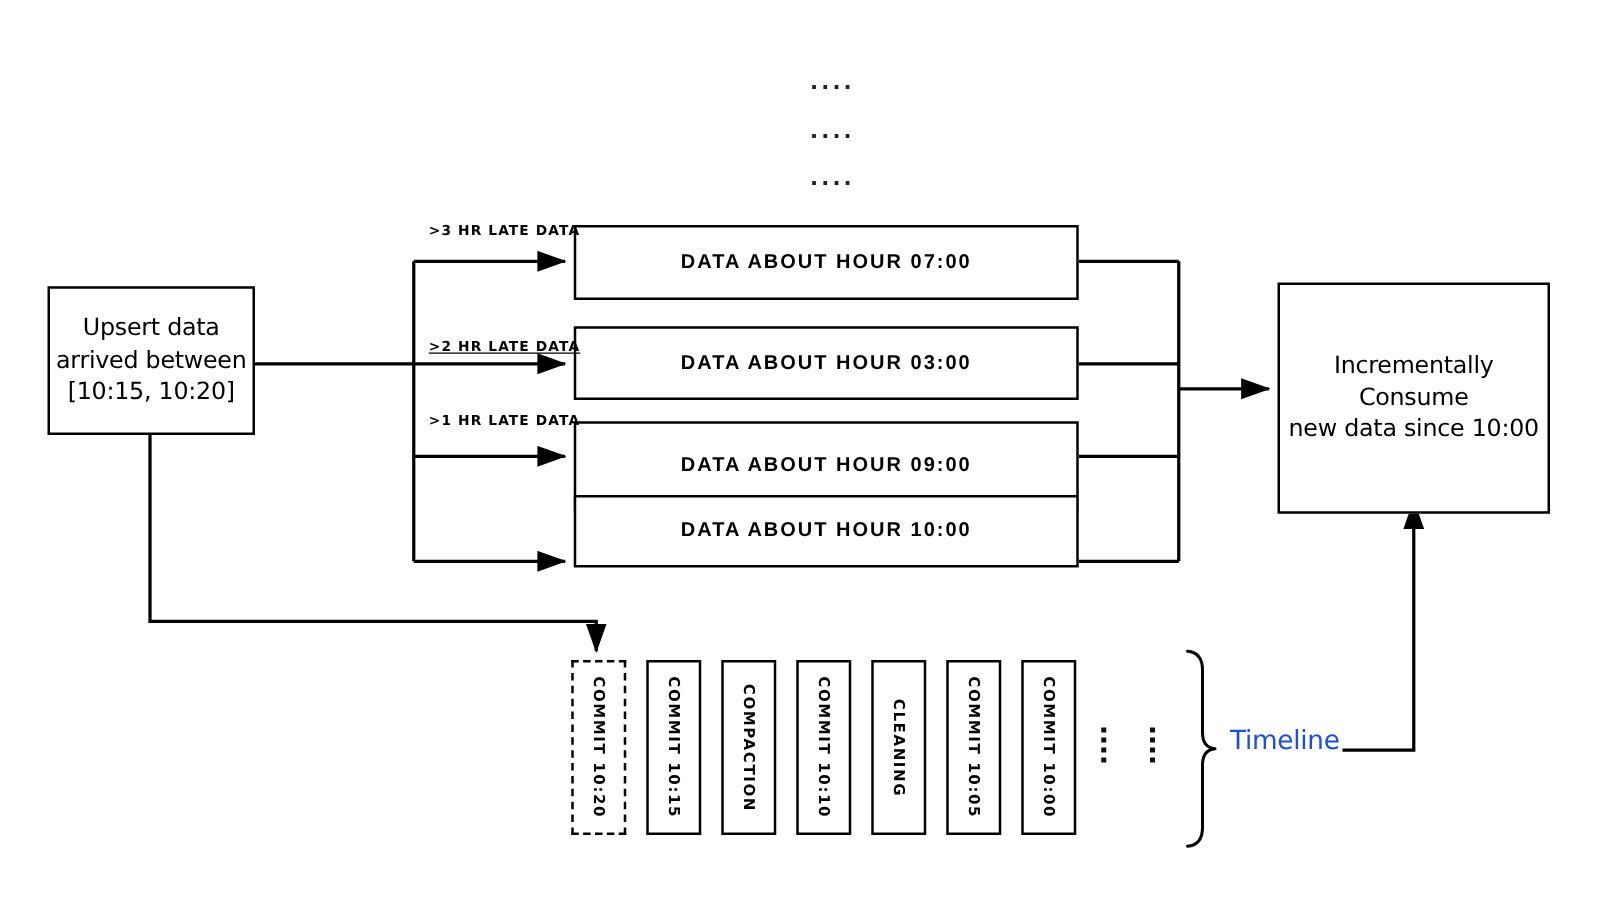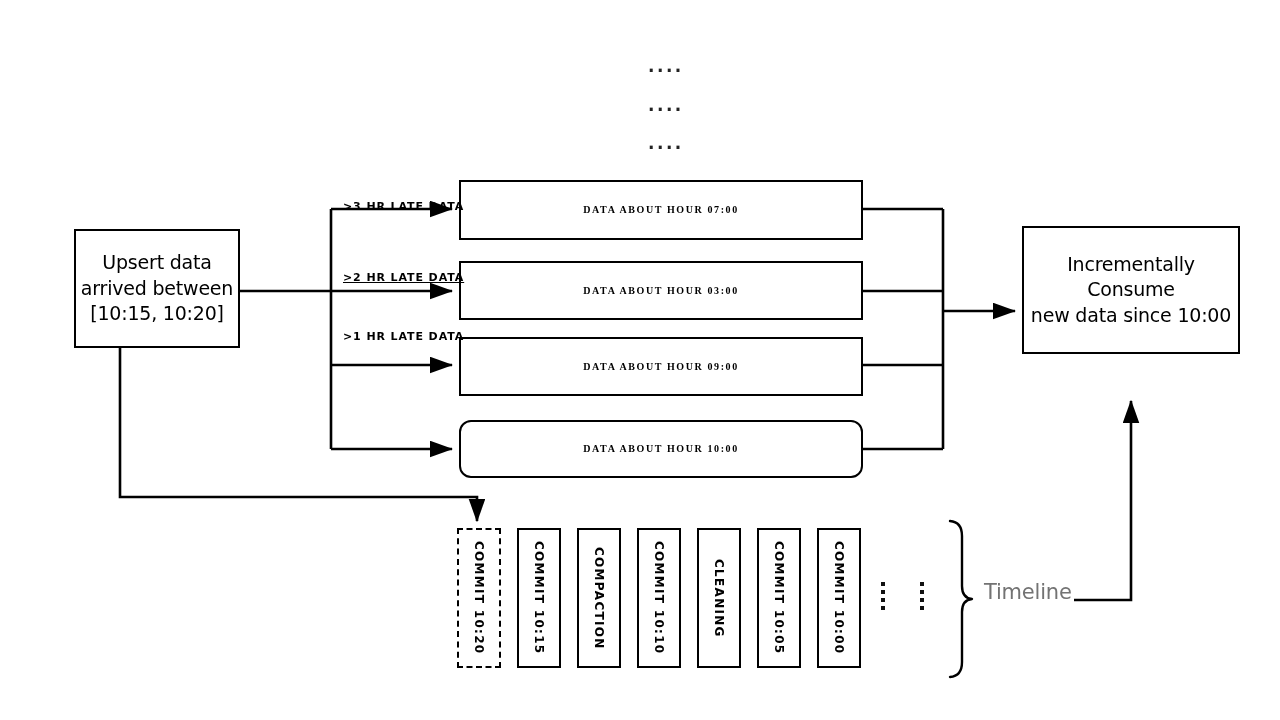--- a/index.html
+++ b/index.html
@@ -32,45 +32,45 @@
   .node-text {
     text-align: center;
     color: #000000;
     line-height: 1.35;
     white-space: pre-line;
     font-family: "DejaVu Sans", sans-serif;
   }
   
   #source-box {
     left: 38px; top: 229px;
-    width: 166px; height: 119px; margin-left: 36px;
+    width: 166px; height: 119px;
   }
   #source-box .node-text {
     font-size: 19px;
     letter-spacing: -0.2px;
   }
   
   #sink-box {
     left: 1022px; top: 226px;
-    width: 218px; height: 128px;
+    width: 218px; height: 185px;
   }
   #sink-box .node-text {
     font-size: 19px;
     letter-spacing: -0.2px;
   }
   
   .hour-box {
     left: 459px;
     width: 404px;
   }
   .hour-box .node-text {
-    font-size: 10px;
+    font-size: 16px;
     font-weight: bold;
     letter-spacing: 1.6px;
-    font-family: Liberation Serif, serif;
+    font-family: Liberation Sans, sans-serif;
   }
   
   .edge-label {
     position: absolute;
     color: #000000;
     font-size: 11px;
     font-weight: bold;
     letter-spacing: 0.9px;
     white-space: nowrap;
     font-family: "DejaVu Sans", sans-serif;
@@ -92,21 +92,21 @@
     font-weight: bold;
     letter-spacing: 1.3px;
     white-space: nowrap;
     font-family: "DejaVu Sans", sans-serif;
   }
   
   #timeline-label {
     position: absolute;
     left: 984px; top: 580px;
     font-size: 21px;
-    color: #737373;
+    color: #1d4ed8;
     letter-spacing: -0.2px;
     white-space: nowrap;
     font-family: "DejaVu Sans", sans-serif;
   }
   
   .top-dots {
     position: absolute;
     font-size: 17px;
     font-weight: bold;
     letter-spacing: 2.5px;
@@ -182,28 +182,28 @@
 arrived between
 [10:15, 10:20]</div>
 </div>
 
 <div class="node-box hour-box" style="top:180px; height:60px;">
   <div class="node-text">DATA ABOUT HOUR 07:00</div>
 </div>
 <div class="node-box hour-box" style="top:261px; height:59px;">
   <div class="node-text">DATA ABOUT HOUR 03:00</div>
 </div>
-<div class="node-box hour-box" style="top:337px; height:59px;">
+<div class="node-box hour-box" style="top:337px; height:72px;">
   <div class="node-text">DATA ABOUT HOUR 09:00</div>
 </div>
-<div class="node-box hour-box" style="top:420px; height:58px;border-radius:12px;">
+<div class="node-box hour-box" style="top:396px; height:58px;">
   <div class="node-text">DATA ABOUT HOUR 10:00</div>
 </div>
 
-<div class="edge-label" style="left:343px; top:200px;">&gt;3 HR LATE DATA</div>
+<div class="edge-label" style="left:343px; top:178px;">&gt;3 HR LATE DATA</div>
 <div class="edge-label" style="left:343px; top:271px;text-decoration:underline;">&gt;2 HR LATE DATA</div>
 <div class="edge-label" style="left:343px; top:330px;text-align:center;">&gt;1 HR LATE DATA</div>
 
 <div class="node-box" id="sink-box">
   <div class="node-text">Incrementally Consume
 new data since 10:00</div>
 </div>
 
 <div class="node-box commit-box dashed" style="left:457px;">
   <div class="node-text">COMMIT 10:20</div>

